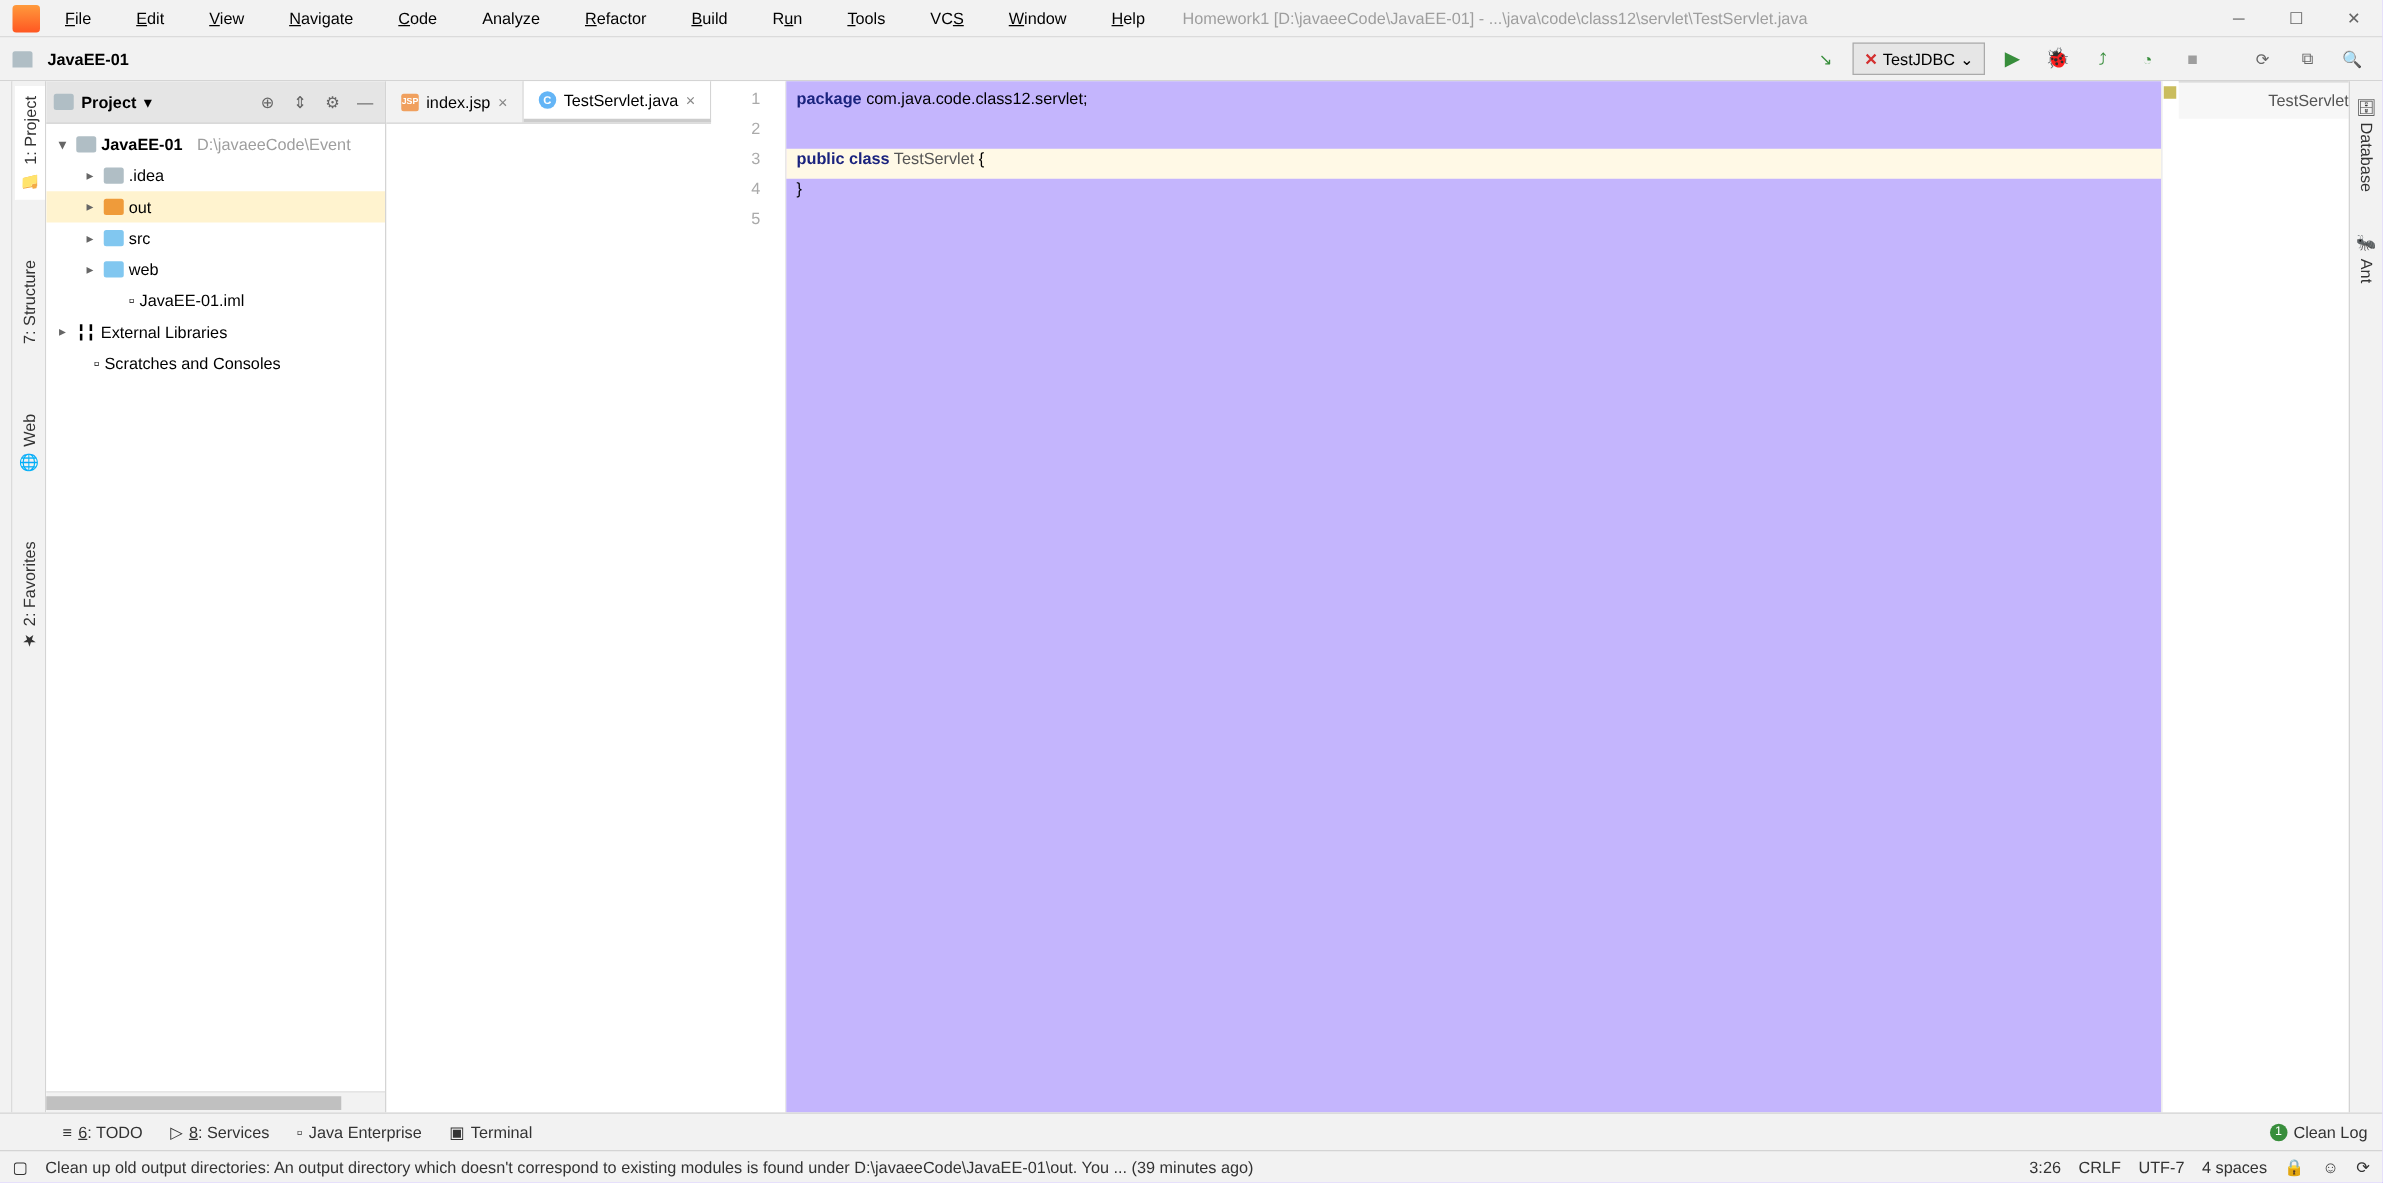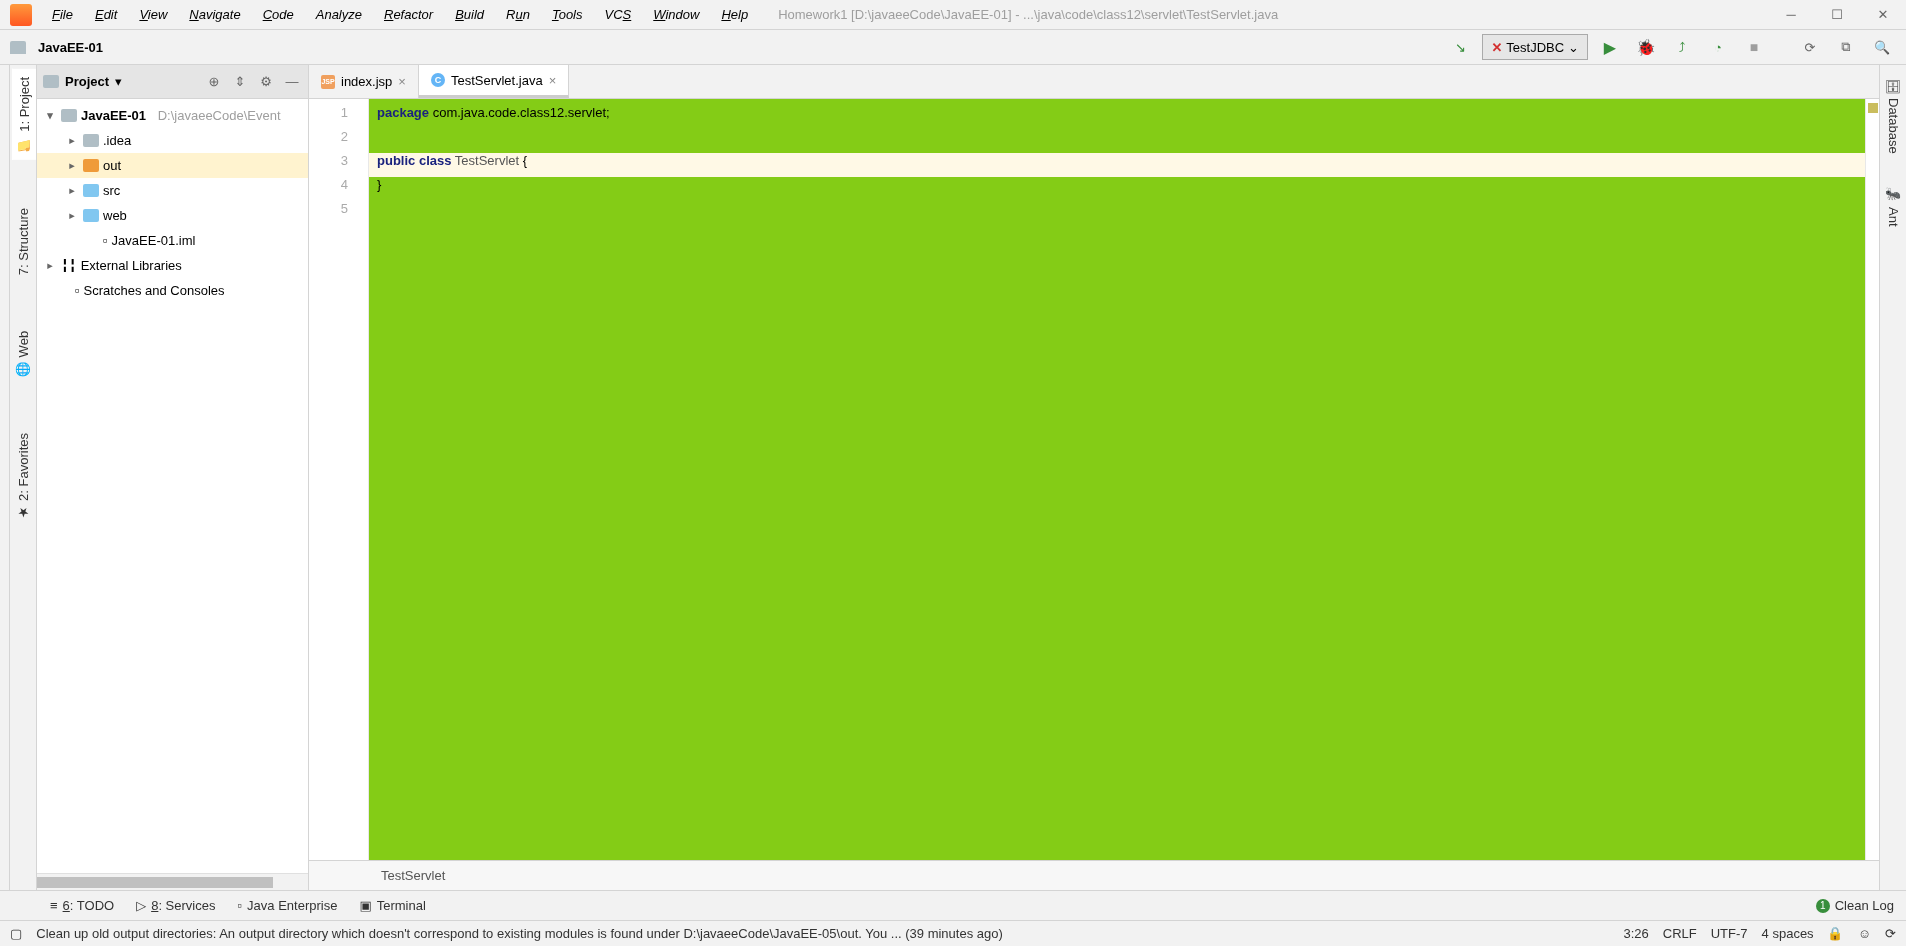--- a/index.html
+++ b/index.html
@@ -1,19 +1,19 @@
 <!DOCTYPE html>
 <html><head>
 <meta charset="utf-8">
 <style>
 * { margin: 0; padding: 0; box-sizing: border-box; font-family: "Segoe UI", Tahoma, sans-serif; font-size: 13px; }
 body { background: #fff; width: 1906px; height: 946px; overflow: hidden; display: flex; flex-direction: column; }
 .titlebar { height: 30px; display: flex; align-items: center; background: #f2f2f2; border-bottom: 1px solid #d4d4d4; }
 .app-icon { width: 22px; height: 22px; margin: 0 10px; background: linear-gradient(#ff9a3c,#ff5722); border-radius: 3px; }
-.menu { display: flex; gap: 2px; font-style: italic; }
+.menu { display: flex; gap: 16px; }
 .menu span { padding: 4px 10px; cursor: default; }
 .menu u { text-decoration: underline; }
 .title-path { margin-left: 20px; color: #9e9e9e; }
 .win-controls { margin-left: auto; display: flex; }
 .win-controls div { width: 46px; height: 30px; display: flex; align-items: center; justify-content: center; color: #666; }
 .navbar { height: 35px; display: flex; align-items: center; background: #f2f2f2; border-bottom: 1px solid #d4d4d4; padding: 0 10px; gap: 8px; }
 .folder-icon { width: 16px; height: 13px; background: #b0bec5; border-radius: 2px 2px 0 0; display: inline-block; margin-right: 4px; }
 .nav-project { font-weight: bold; }
 .nav-spacer { flex: 1; }
 .nav-btn { width: 28px; height: 28px; display: flex; align-items: center; justify-content: center; color: #666; }
@@ -37,32 +37,32 @@
 .tree-row { display: flex; align-items: center; height: 25px; padding-left: 6px; gap: 4px; white-space: nowrap; }
 .tree-row.sel { background: #fff3cf; }
 .tree-row.top { font-weight: bold; }
 .tree-row .arrow { width: 14px; text-align: center; color: #666; font-size: 11px; }
 .tree-row .arrow.blank { visibility: hidden; }
 .ficon { width: 16px; height: 13px; border-radius: 2px; display: inline-block; }
 .ficon.grey { background: #b0bec5; }
 .ficon.orange { background: #ef9b3a; }
 .ficon.blue { background: #81c7f0; }
 .faded { color: #9e9e9e; }
-.editor-area { flex: 1; display: flex; flex-direction: column; }
+.editor-area { flex: 1; display: flex; flex-direction: row; }
 .tabs { height: 34px; display: flex; align-items: center; background: #f2f2f2; border-bottom: 1px solid #d4d4d4; }
 .tab-itm { height: 100%; padding: 0 12px; display: flex; align-items: center; gap: 6px; border-right: 1px solid #d4d4d4; cursor: default; }
 .tab-itm.active { background: #fff; border-bottom: 3px solid #ccc; }
 .tabic { width: 14px; height: 14px; border-radius: 7px; display: flex; align-items: center; justify-content: center; font-size: 9px; font-weight: bold; color: #fff; }
 .tabic.jsp { border-radius: 2px; background: #f0a05e; font-size: 7px; }
 .tabic.java { background: #64b5f6; }
 .close-x { color: #888; }
 .editor-body { flex: 1; display: flex; }
 .gutter { width: 60px; background: #fff; border-right: 1px solid #e8e8e8; color: #aaa; padding-top: 6px; font-family: "Consolas", monospace; font-size: 13px; }
 .gutter div { height: 24px; text-align: right; padding-right: 20px; }
-.code { flex: 1; background: #84cc16; font-family: "Consolas", monospace; font-size: 14px; padding-top: 6px; }
+.code { flex: 1; background: #c4b5fd; font-family: "Consolas", monospace; font-size: 14px; padding-top: 6px; }
 .code-line { height: 24px; padding-left: 8px; white-space: pre; }
 .code-line.hl { background: #fff9e6; }
 .kw { color: #1a237e; font-weight: bold; }
 .cls { color: #555; }
 .editor-right-strip { width: 14px; background:#fff; border-left:1px solid #e8e8e8;}
 .warn-sq { width:10px;height:10px;background:#cabd5e;margin:4px auto;}
 .breadcrumb { height: 30px; border-top: 1px solid #d4d4d4; display: flex; align-items: center; padding-left: 72px; color: #555; background:#f7f7f7;}
 .rightbar { width: 27px; background: #f2f2f2; border-left: 1px solid #d4d4d4; display:flex; flex-direction:column; align-items:center; padding-top:6px; gap:22px;}
 .rightbar .rtab { writing-mode: vertical-rl; font-size: 12px; color:#333; padding:6px 4px; cursor:default; display:flex; align-items:center; gap:4px;}
 .bottom-bar { height: 30px; background: #f2f2f2; border-top: 1px solid #d4d4d4; display: flex; align-items: center; padding: 0 12px 0 50px; gap: 22px; font-size:12px;}
@@ -266,21 +266,21 @@
     </div>
   <div class="spc"></div>
   <div class="bitem">
       <span class="badge1">1</span>
       <span>Clean Log</span>
     </div>
 </div>
 
 <div class="status-bar">
   <span>▢</span>
-  <span>Clean up old output directories: An output directory which doesn't correspond to existing modules is found under D:\javaeeCode\JavaEE-05\out. You ... (39 minutes ago)</span>
+  <span>Clean up old output directories: An output directory which doesn't correspond to existing modules is found under D:\javaeeCode\JavaEE-01\out. You ... (39 minutes ago)</span>
   <div class="spc"></div>
   <span>3:26</span>
   <span>CRLF</span>
   <span>UTF-7</span>
   <span>4 spaces</span>
   <span>🔒</span>
   <span>☺</span>
   <span>⟳</span>
 </div>
 

